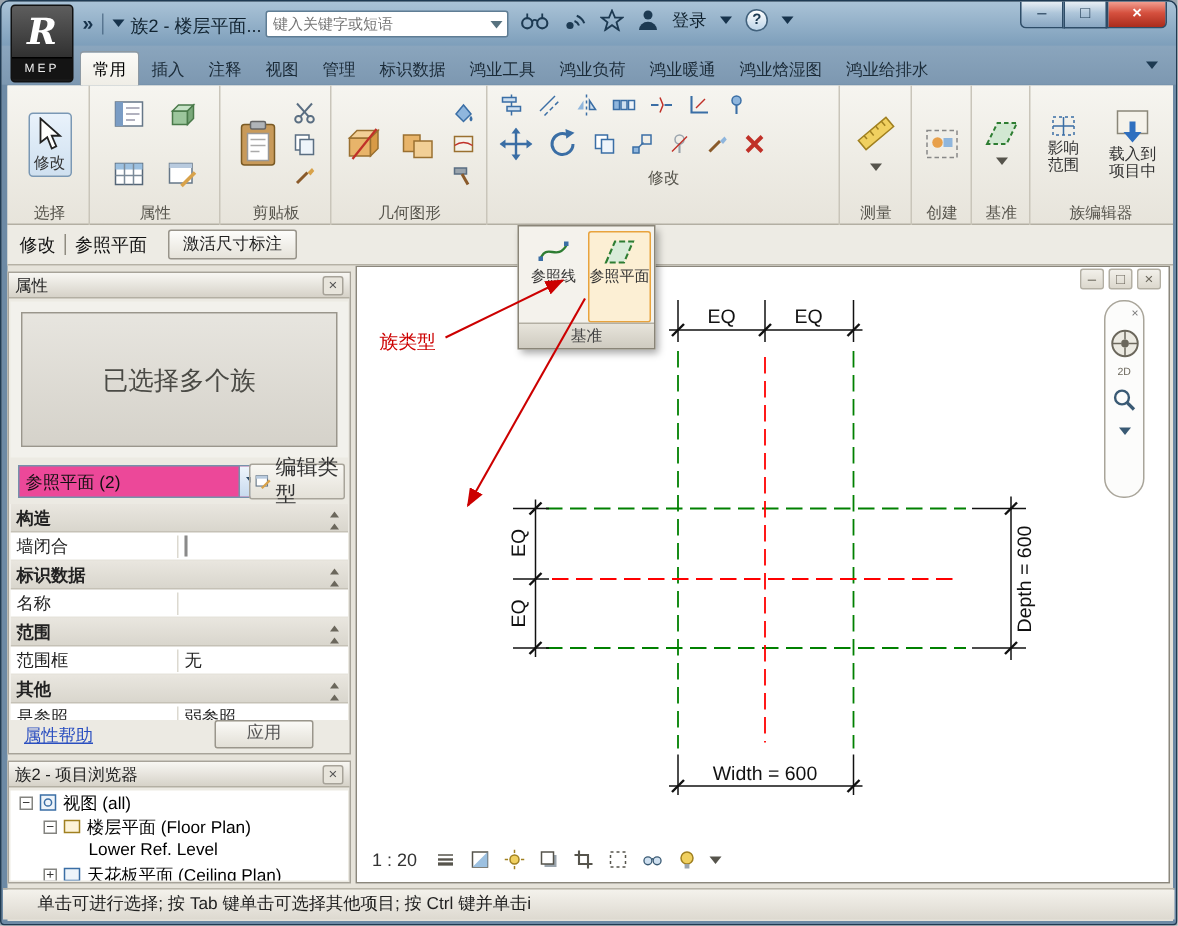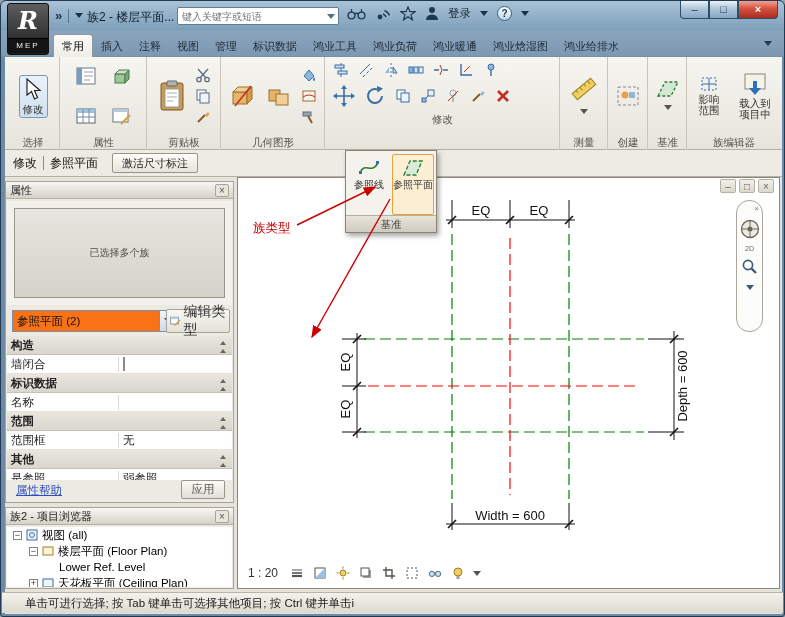--- a/index.html
+++ b/index.html
@@ -60,39 +60,39 @@
 .flybtn .blabel{font-size:10px;line-height:10.5px;}
 .flybtn.hl{border-color:#e8a33d;background:#fcefd4}
 .flyfoot{height:17px;background:linear-gradient(#e7e4db,#cfcbc0);border-top:1px solid #b3afa3;font-size:10.5px;color:#444;text-align:center;line-height:16px}
 
 
 .palette{position:absolute;left:4px;width:229px;background:#eceae3;border:1px solid #a7a399;z-index:3}
 .phead{height:17px;background:linear-gradient(#f8f7f3,#d6d2c8);border-bottom:1px solid #b3afa3;font-size:11px;color:#222;display:flex;align-items:center;padding:0 4px}
 .phead .ttl{flex:1}
 .xbtn{width:14px;height:13px;font-size:10px;line-height:12px;text-align:center;color:#555;border:1px solid #a7a399;background:#e8e5dc;border-radius:2px;cursor:pointer}
 .preview{position:absolute;left:1px;right:1px;top:19px;height:104px;background:#f2f1ec;padding:7px}
-.prevbox{width:100%;height:100%;border:1px solid #9a968c;background:linear-gradient(#e7e5df,#d5d2ca);display:flex;align-items:center;justify-content:center;font-size:10px;color:#4a4a45}
+.prevbox{width:100%;height:100%;border:1px solid #9a968c;background:linear-gradient(#e7e5df,#d5d2ca);display:flex;align-items:center;justify-content:center;font-size:17px;color:#4a4a45}
 .selrow{position:absolute;left:0;right:0;top:126px;height:26px}
-.combo{position:absolute;left:6px;top:2px;width:164px;height:22px;background:#f97316;border:1px solid #7591ab;display:flex;align-items:center;cursor:pointer}
+.combo{position:absolute;left:6px;top:2px;width:164px;height:22px;background:#ec4899;border:1px solid #7591ab;display:flex;align-items:center;cursor:pointer}
 .combo .cv{flex:1;font-size:11.5px;padding-left:4px;color:#111}
 .combo .cbtn{width:16px;height:100%;background:linear-gradient(#eef5fc,#c8daee);border-left:1px solid #7591ab;display:flex;align-items:center;justify-content:center}
 .combo .caret{border-top-color:#2c4a66;margin-top:3px}
 .edittype{position:absolute;left:160px;top:1px;width:64px;height:24px;border:1px solid #a8a49a;border-radius:2px;background:linear-gradient(#f8f7f3,#e4e1d8);display:flex;align-items:center;gap:3px;padding:0 3px;font-size:14px;color:#333;cursor:pointer}
 .pgrid{position:absolute;left:1px;right:1px;top:154px;height:144px;background:#fff;overflow:hidden}
 .prow{height:19px;display:flex;border-bottom:1px solid #e6e3db;font-size:11.5px;align-items:center}
 .prow .pl{width:112px;padding-left:4px;border-right:1px solid #dcd9d0;color:#222;overflow:hidden;white-space:nowrap}
 .prow .pv{flex:1;padding-left:4px;color:#222}
 .prow.grp{background:linear-gradient(#e9e6df,#d9d6cd);border-bottom:1px solid #c5c1b6}
 .prow.grp .pl{font-weight:bold;border-right:none;width:auto;flex:1}
 .chev2{margin-right:6px;display:flex;flex-direction:column;gap:1px}
 .chev2 i{width:0;height:0;border:3px solid transparent;border-bottom:4px solid #6b675c;display:block}
 .cbx{width:12px;height:12px;border:1px solid #8a8a8a;background:#f1f1ee}
 .pfoot{position:absolute;left:0;right:0;bottom:0;height:24px}
 .helplink{position:absolute;left:10px;bottom:4px;font-size:11.5px;color:#2b4fc0;text-decoration:underline;cursor:pointer}
-.applybtn{position:absolute;right:8px;bottom:3px;width:44px;height:19px;border:1px solid #9a968c;border-radius:2px;background:linear-gradient(#fbfaf7,#e2dfd6);font-size:11.5px;color:#555;text-align:center;line-height:17px;cursor:pointer}
+.applybtn{position:absolute;right:24px;bottom:3px;width:66px;height:19px;border:1px solid #9a968c;border-radius:2px;background:linear-gradient(#fbfaf7,#e2dfd6);font-size:11.5px;color:#555;text-align:center;line-height:17px;cursor:pointer}
 
 
 .tree{position:absolute;left:1px;right:1px;top:19px;bottom:1px;background:#fff;overflow:hidden;font-size:11.5px}
 .trow{height:16px;display:flex;align-items:center;gap:4px;white-space:nowrap;cursor:pointer}
 .expander{width:9px;height:9px;border:1px solid #848480;background:#fff;font-size:9px;line-height:7px;text-align:center;color:#333;flex:none}
 .ticon{width:12px;height:12px;flex:none}
 
 
 .canvas{position:absolute;left:236px;top:176px;width:543px;height:412px;background:#fff;border:1px solid #8b877c;z-index:2}
 .canvas svg.draw{position:absolute;left:0;top:0}

